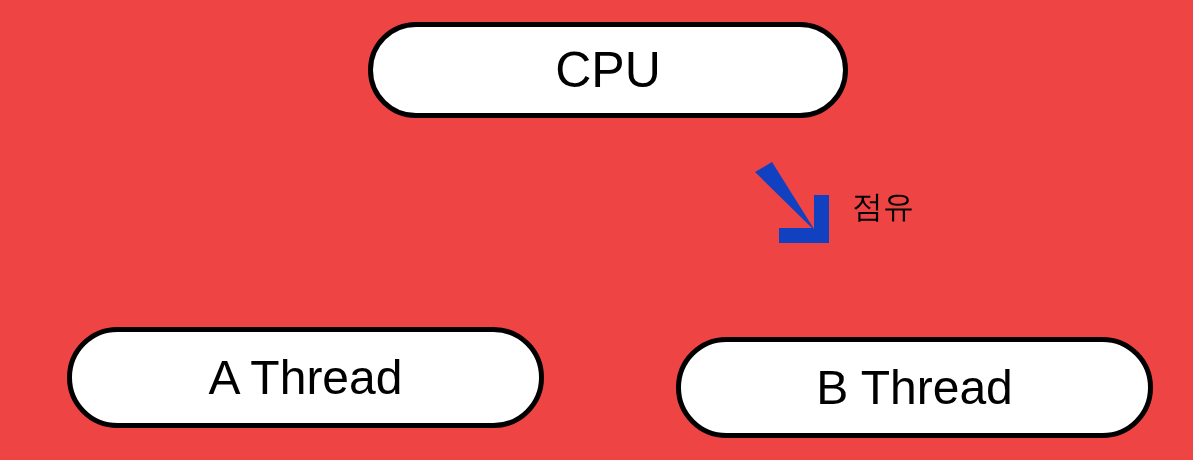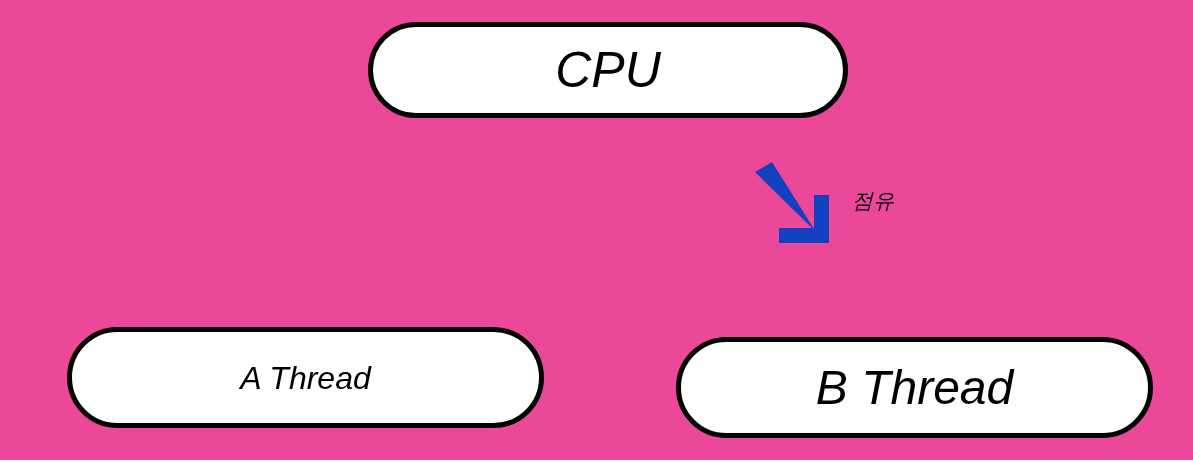--- a/index.html
+++ b/index.html
@@ -12,22 +12,21 @@
     height: 462px;
     background: #ffffff;
     font-family: "Liberation Sans", "DejaVu Sans", sans-serif;
     overflow: hidden;
   }
 
   #diagram-canvas {
     position: relative;
     width: 1193px;
     height: 460px;
-    background: #ec4899;
-    font-style: italic;
+    background: #ef4444;
   }
 
   
   .node {
     position: absolute;
     box-sizing: border-box;
     background: #ffffff;
     border: 5px solid #000000;
     display: flex;
     align-items: center;
@@ -57,21 +56,21 @@
 
   
   #node-a-thread {
     left: 67px;
     top: 327px;
     width: 477px;
     height: 101px;
     border-radius: 51px / 51px;
   }
   #node-a-thread .node-label {
-    font-size: 32px;
+    font-size: 48px;
   }
 
   
   #node-b-thread {
     left: 676px;
     top: 337px;
     width: 477px;
     height: 101px;
     border-radius: 51px / 51px;
   }
@@ -93,21 +92,21 @@
     height: 90px;
     overflow: visible;
   }
 
   
   #arrow-label {
     position: absolute;
     left: 852px;
     top: 189px;
     color: #000000;
-    font-size: 21px;
+    font-size: 31px;
     line-height: 1.15;
     white-space: nowrap;
   }
 </style>
 </head>
 <body>
 
 <div id="diagram-canvas">
 
   <div class="node" id="node-cpu">

